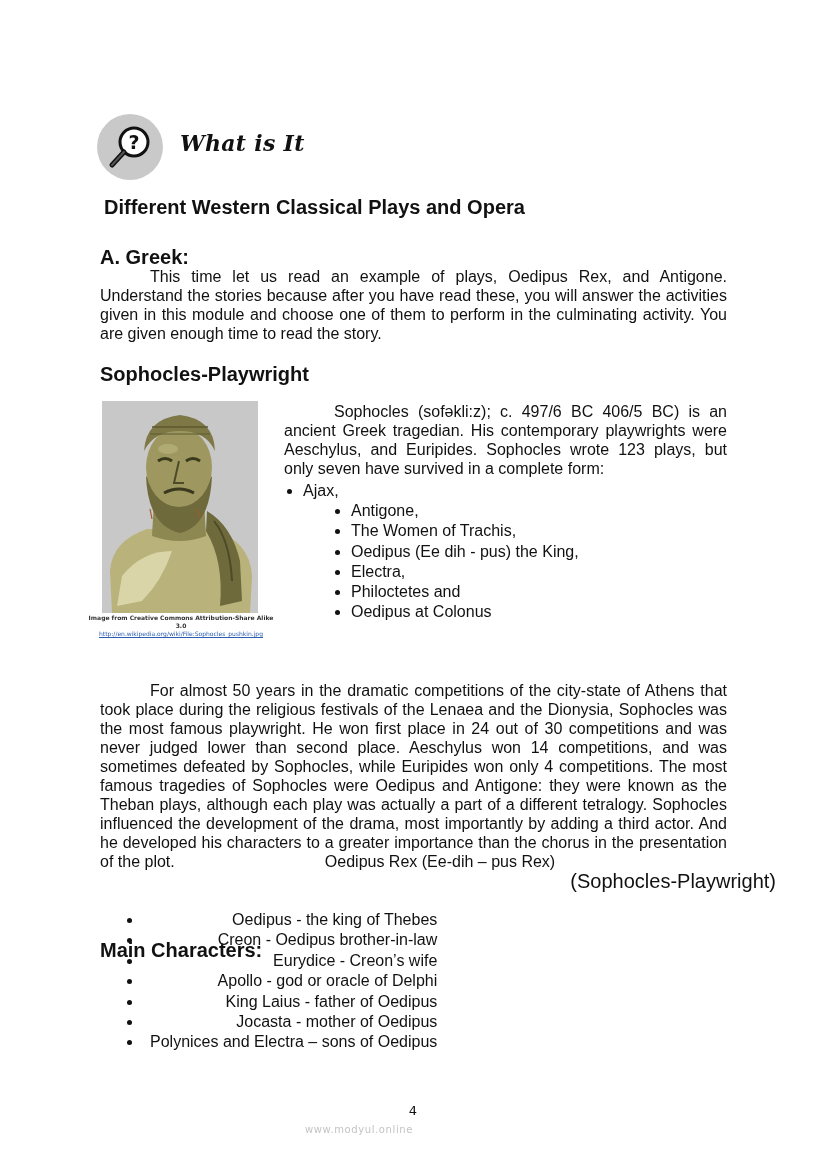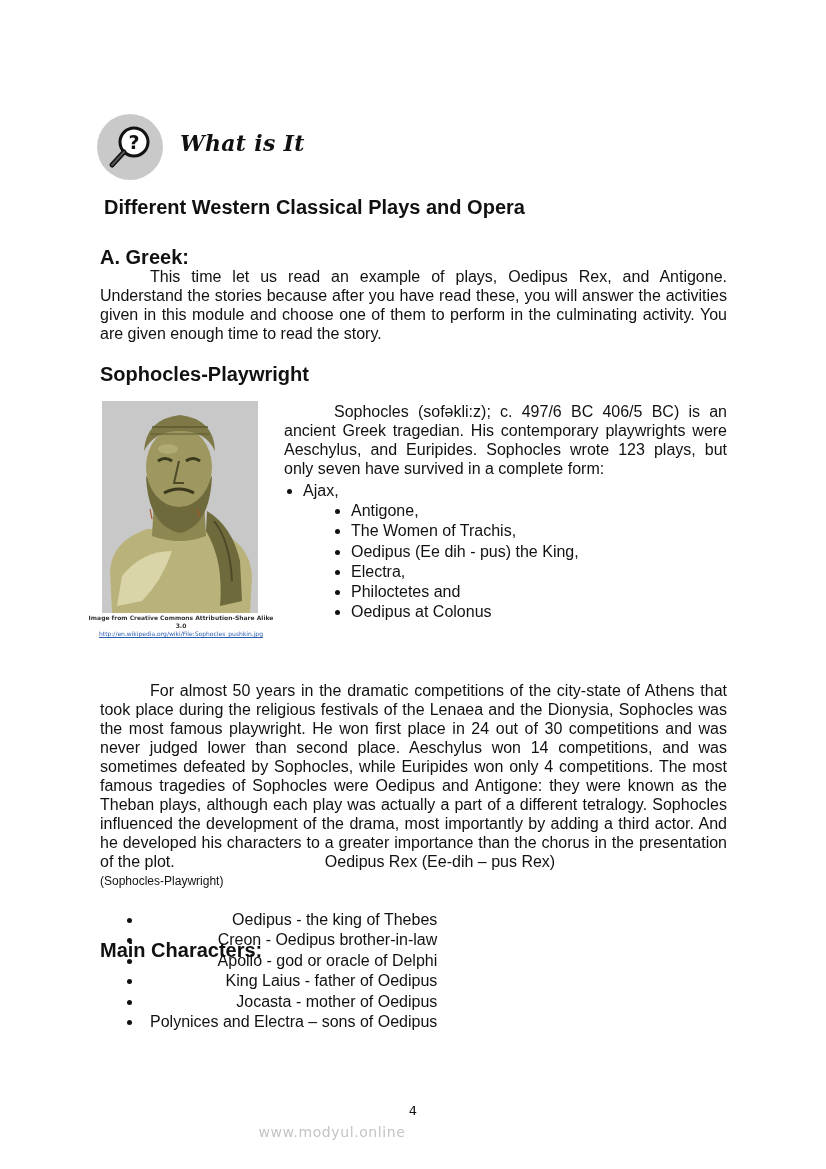--- a/index.html
+++ b/index.html
@@ -106,22 +106,22 @@
 
   .play-title {
     left: 100px; top: 852px; width: 680px;
     text-align: center;
     font-weight: normal;
     font-size: 16px;
     line-height: 19px;
   }
   .play-author {
     left: 100px; top: 872px; width: 676px;
-    text-align: left;
-    font-size: 12px;
+    text-align: right;
+    font-size: 20px;
     line-height: 19px;
   }
   .chars-heading { left: 100px; top: 930px; margin-top: 11px; }
 
   .chars-list {
     left: 126px; top: 910px;
     margin: 0; padding: 0;
     list-style: none;
     font-size: 16px;
     line-height: 20.4px;
@@ -139,23 +139,24 @@
   .page-number {
     left: 0; top: 1103px; width: 826px;
     text-align: center;
     font-family: "DejaVu Sans", sans-serif;
     font-size: 13px;
   }
   .watermark {
     left: 0; top: 1124px; width: 664px;
     text-align: center;
     font-family: "DejaVu Sans", sans-serif;
-    font-size: 14px;
+    font-size: 10px;
     letter-spacing: 0.6px;
     color: #c4c4c4;
+    padding-left: 27px;
   }
 </style>
 </head>
 <body>
 
 <div class="abs header-icon">
   <svg width="66" height="66" viewBox="0 0 66 66">
     <circle cx="37" cy="28" r="14" fill="#ffffff" stroke="#111" stroke-width="3"></circle>
     <line x1="27" y1="38" x2="15" y2="51" stroke="#111" stroke-width="5" stroke-linecap="round"></line>
     <line x1="27" y1="38" x2="15" y2="51" stroke="#555" stroke-width="2" stroke-linecap="round"></line>
@@ -221,20 +222,21 @@
 
 <p class="abs para para-indent history-para">For almost 50 years in the dramatic competitions of the city-state of Athens that took place during the religious festivals of the Lenaea and the Dionysia, Sophocles was the most famous playwright. He won first place in 24 out of 30 competitions and was never judged lower than second place. Aeschylus won 14 competitions, and was sometimes defeated by Sophocles, while Euripides won only 4 competitions. The most famous tragedies of Sophocles were Oedipus and Antigone: they were known as the Theban plays, although each play was actually a part of a different tetralogy. Sophocles influenced the development of the drama, most importantly by adding a third actor. And he developed his characters to a greater importance than the chorus in the presentation of the plot.</p>
 
 <div class="abs play-title">Oedipus Rex (Ee-dih – pus Rex)</div>
 <div class="abs play-author">(Sophocles-Playwright)</div>
 <div class="abs sub-heading chars-heading">Main Characters:</div>
 
 <ul class="abs chars-list">
   <li class="char-item">Oedipus - the king of Thebes</li>
   <li class="char-item">Creon - Oedipus brother-in-law</li>
+  <li class="char-item">Eurydice - Creon’s wife</li>
   <li class="char-item">Apollo - god or oracle of Delphi</li>
   <li class="char-item">King Laius - father of Oedipus</li>
   <li class="char-item">Jocasta - mother of Oedipus</li>
   <li class="char-item">Polynices and Electra – sons of Oedipus</li>
 </ul>
 
 <div class="abs page-number">4</div>
 <div class="abs watermark">www.modyul.online</div>
 
 </body></html>

